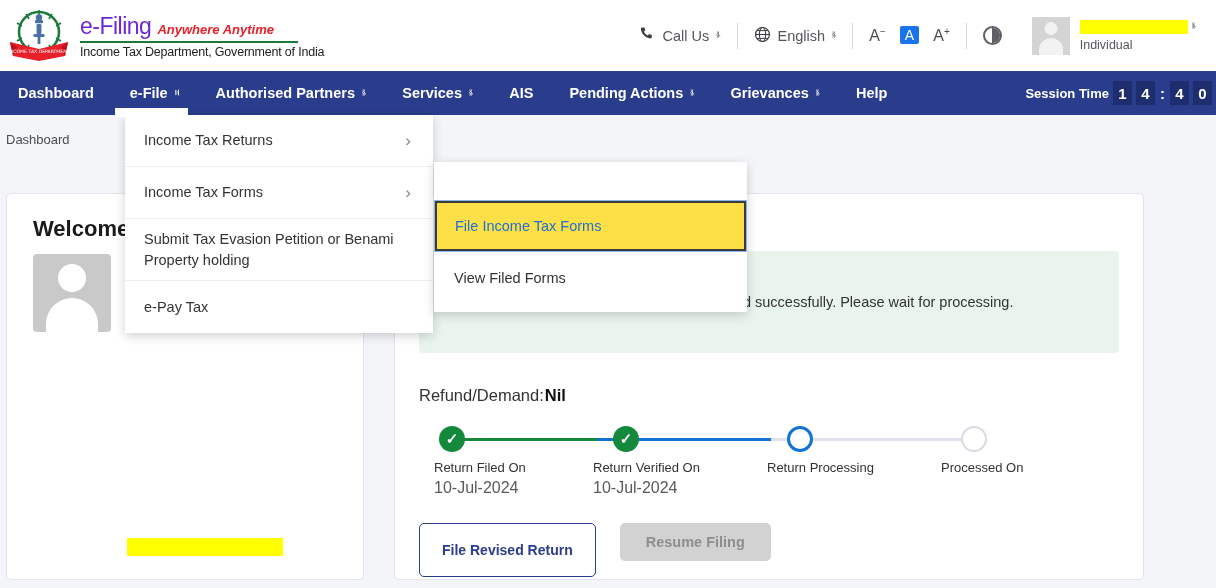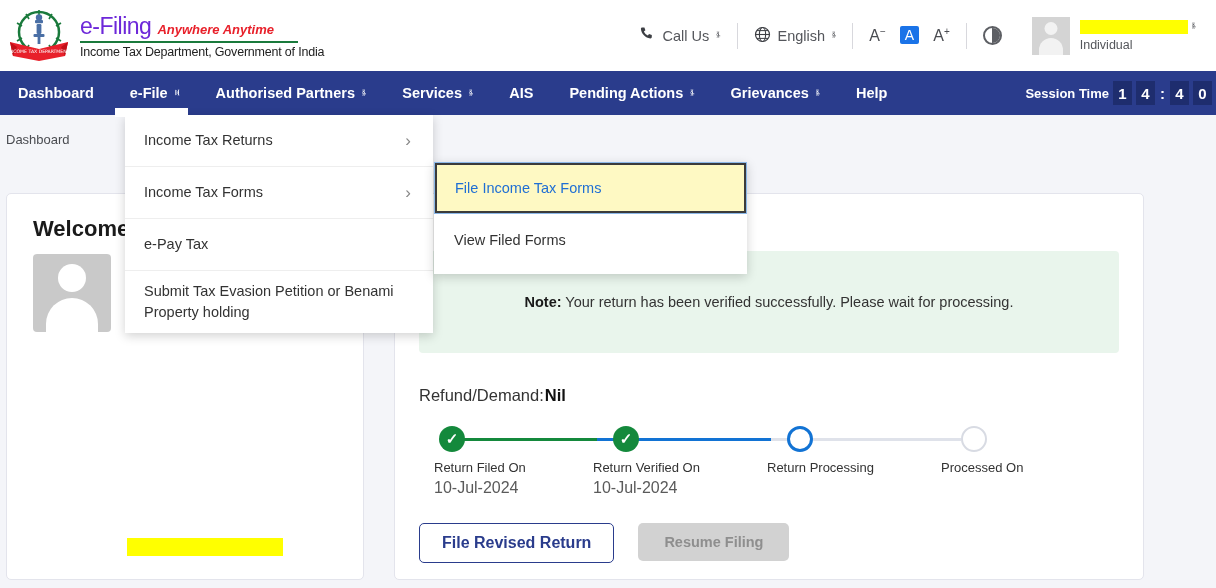--- a/index.html
+++ b/index.html
@@ -183,22 +183,22 @@
   .node.todo { background: #fff; border: 2px solid #d8dbe3; }
   .track-labels { position: relative; height: 44px; margin-top: 8px; }
   .tl { position: absolute; top: 0; }
   .tl-title { font-size: 13px; color: #333; white-space: nowrap; }
   .tl-date { font-size: 16px; color: #5a5a5a; margin-top: 4px; }
 
   
   .btn-row { position: absolute; left: 24px; top: 329px; display: flex; gap: 24px; }
   .btn-outline {
     border: 1px solid #2a3c8c; color: #2a3c8c; background: #fff;
-    font-size: 16px; font-weight: bold; border-radius: 5px;
-    padding: 0 22px; height: 40px; display:flex; align-items:center;
+    font-size: 14px; font-weight: bold; border-radius: 5px;
+    padding: 0 22px; height: 54px; display:flex; align-items:center;
   }
   .btn-disabled {
     background: #d2d2d2; color: #8e8e8e; border: none;
     font-size: 14.5px; font-weight: bold; border-radius: 5px;
     padding: 0 26px; height: 38px; display:flex; align-items:center;
   }
 
   
   .menu-tab {
     position: absolute; left: 115px; top: 108px;
@@ -224,24 +224,25 @@
     position: absolute; left: 434px; top: 162px;
     width: 313px; background: #ffffff; z-index: 40;
     box-shadow: 0 3px 10px rgba(0,0,0,0.18);
   }
   .sub-item {
     display: flex; align-items: center;
     padding: 0 20px; min-height: 51px;
     font-size: 14.5px; color: #333;
   }
   .sub-item.focused {
-    background: #fef9c3; color: #1f6fd4;
+    background: #fde047; color: #1f6fd4;
     outline: 2px solid #3b3b3b; outline-offset: -3px;
     border: 1px solid #8cb8e8;
     min-height: 52px;
+    margin-top: 38px;
   }
   .submenu-pad { height: 9px; }
 </style>
 </head>
 <body>
 
 <div class="top-header">
   <div class="brand">
     <div class="emblem">
       <svg width="62" height="56" viewBox="0 0 62 56">
@@ -448,25 +449,25 @@
 <div class="menu-tab"></div>
 <div class="dropdown">
   <div class="dd-item">
     <span class="dd-label">Income Tax Returns</span>
     <span class="dd-arrow">›</span>
   </div>
   <div class="dd-item">
     <span class="dd-label">Income Tax Forms</span>
     <span class="dd-arrow">›</span>
   </div>
+  <div class="dd-item tall">
+    <span class="dd-label">Submit Tax Evasion Petition or Benami Property holding</span>
+  </div>
   <div class="dd-item">
     <span class="dd-label">e-Pay Tax</span>
-  </div>
-  <div class="dd-item tall">
-    <span class="dd-label">Submit Tax Evasion Petition or Benami Property holding</span>
   </div>
 </div>
 
 <div class="submenu">
   <div class="sub-item focused">
     <span>File Income Tax Forms</span>
   </div>
   <div class="sub-item">
     <span>View Filed Forms</span>
   </div>

